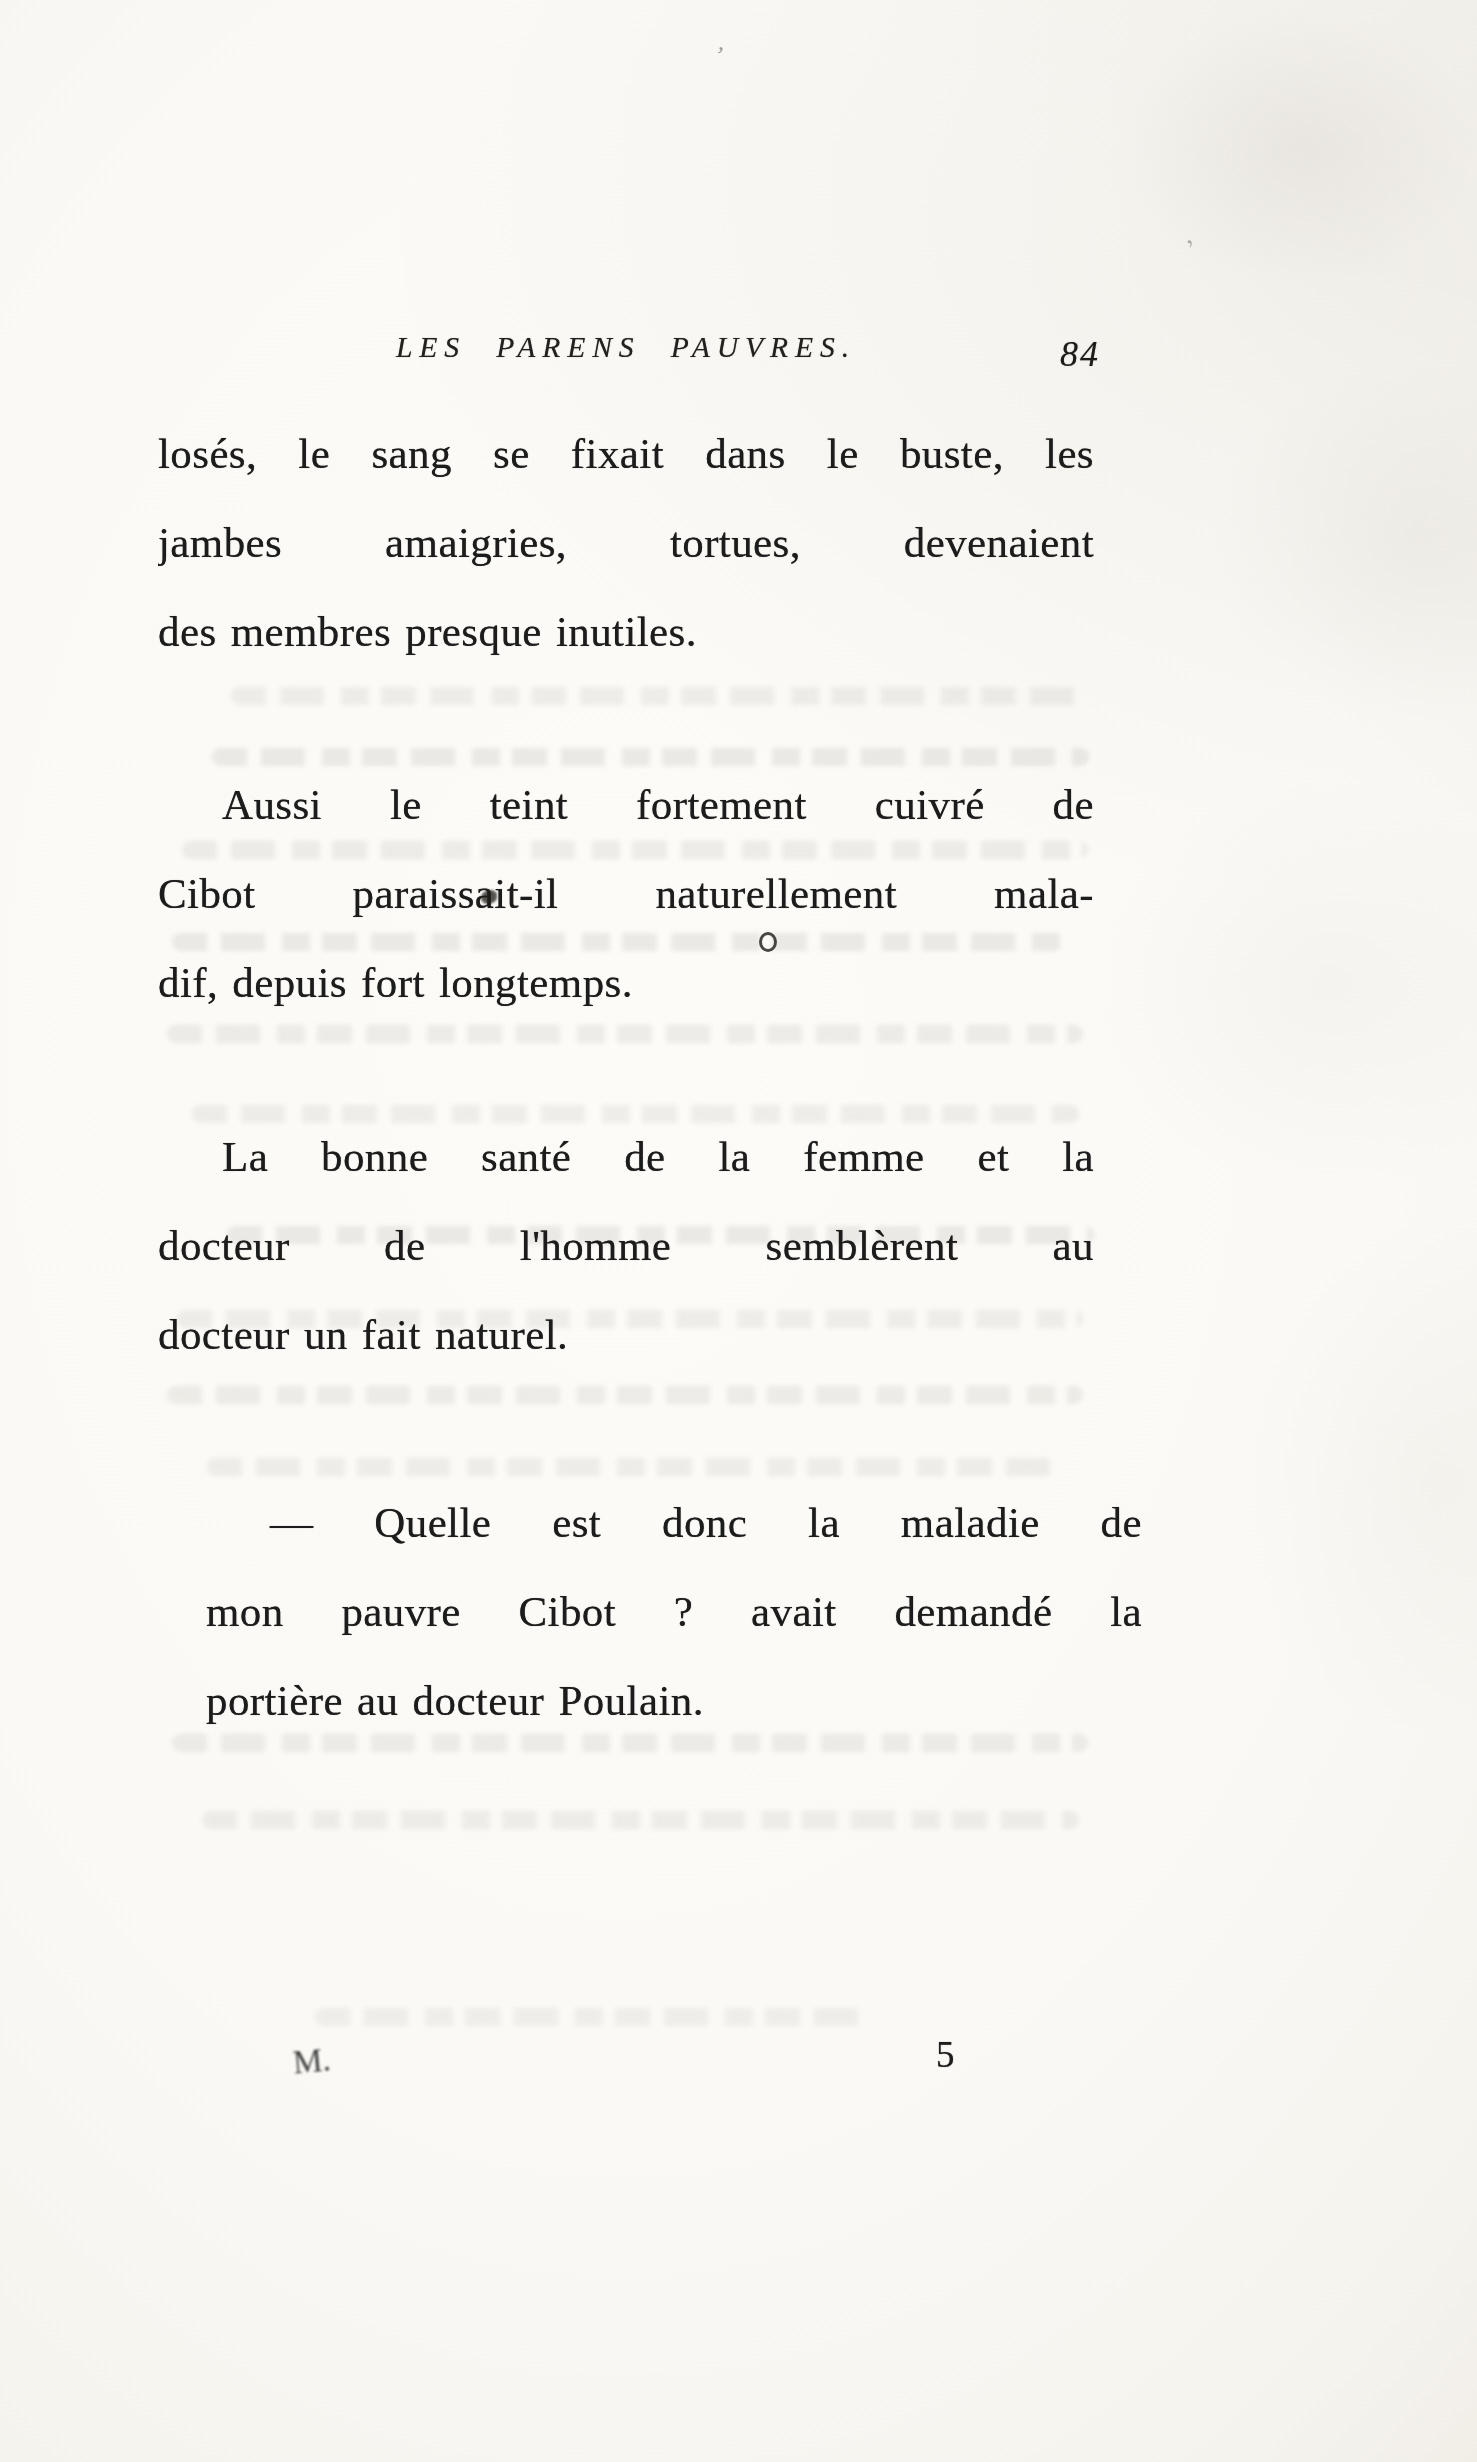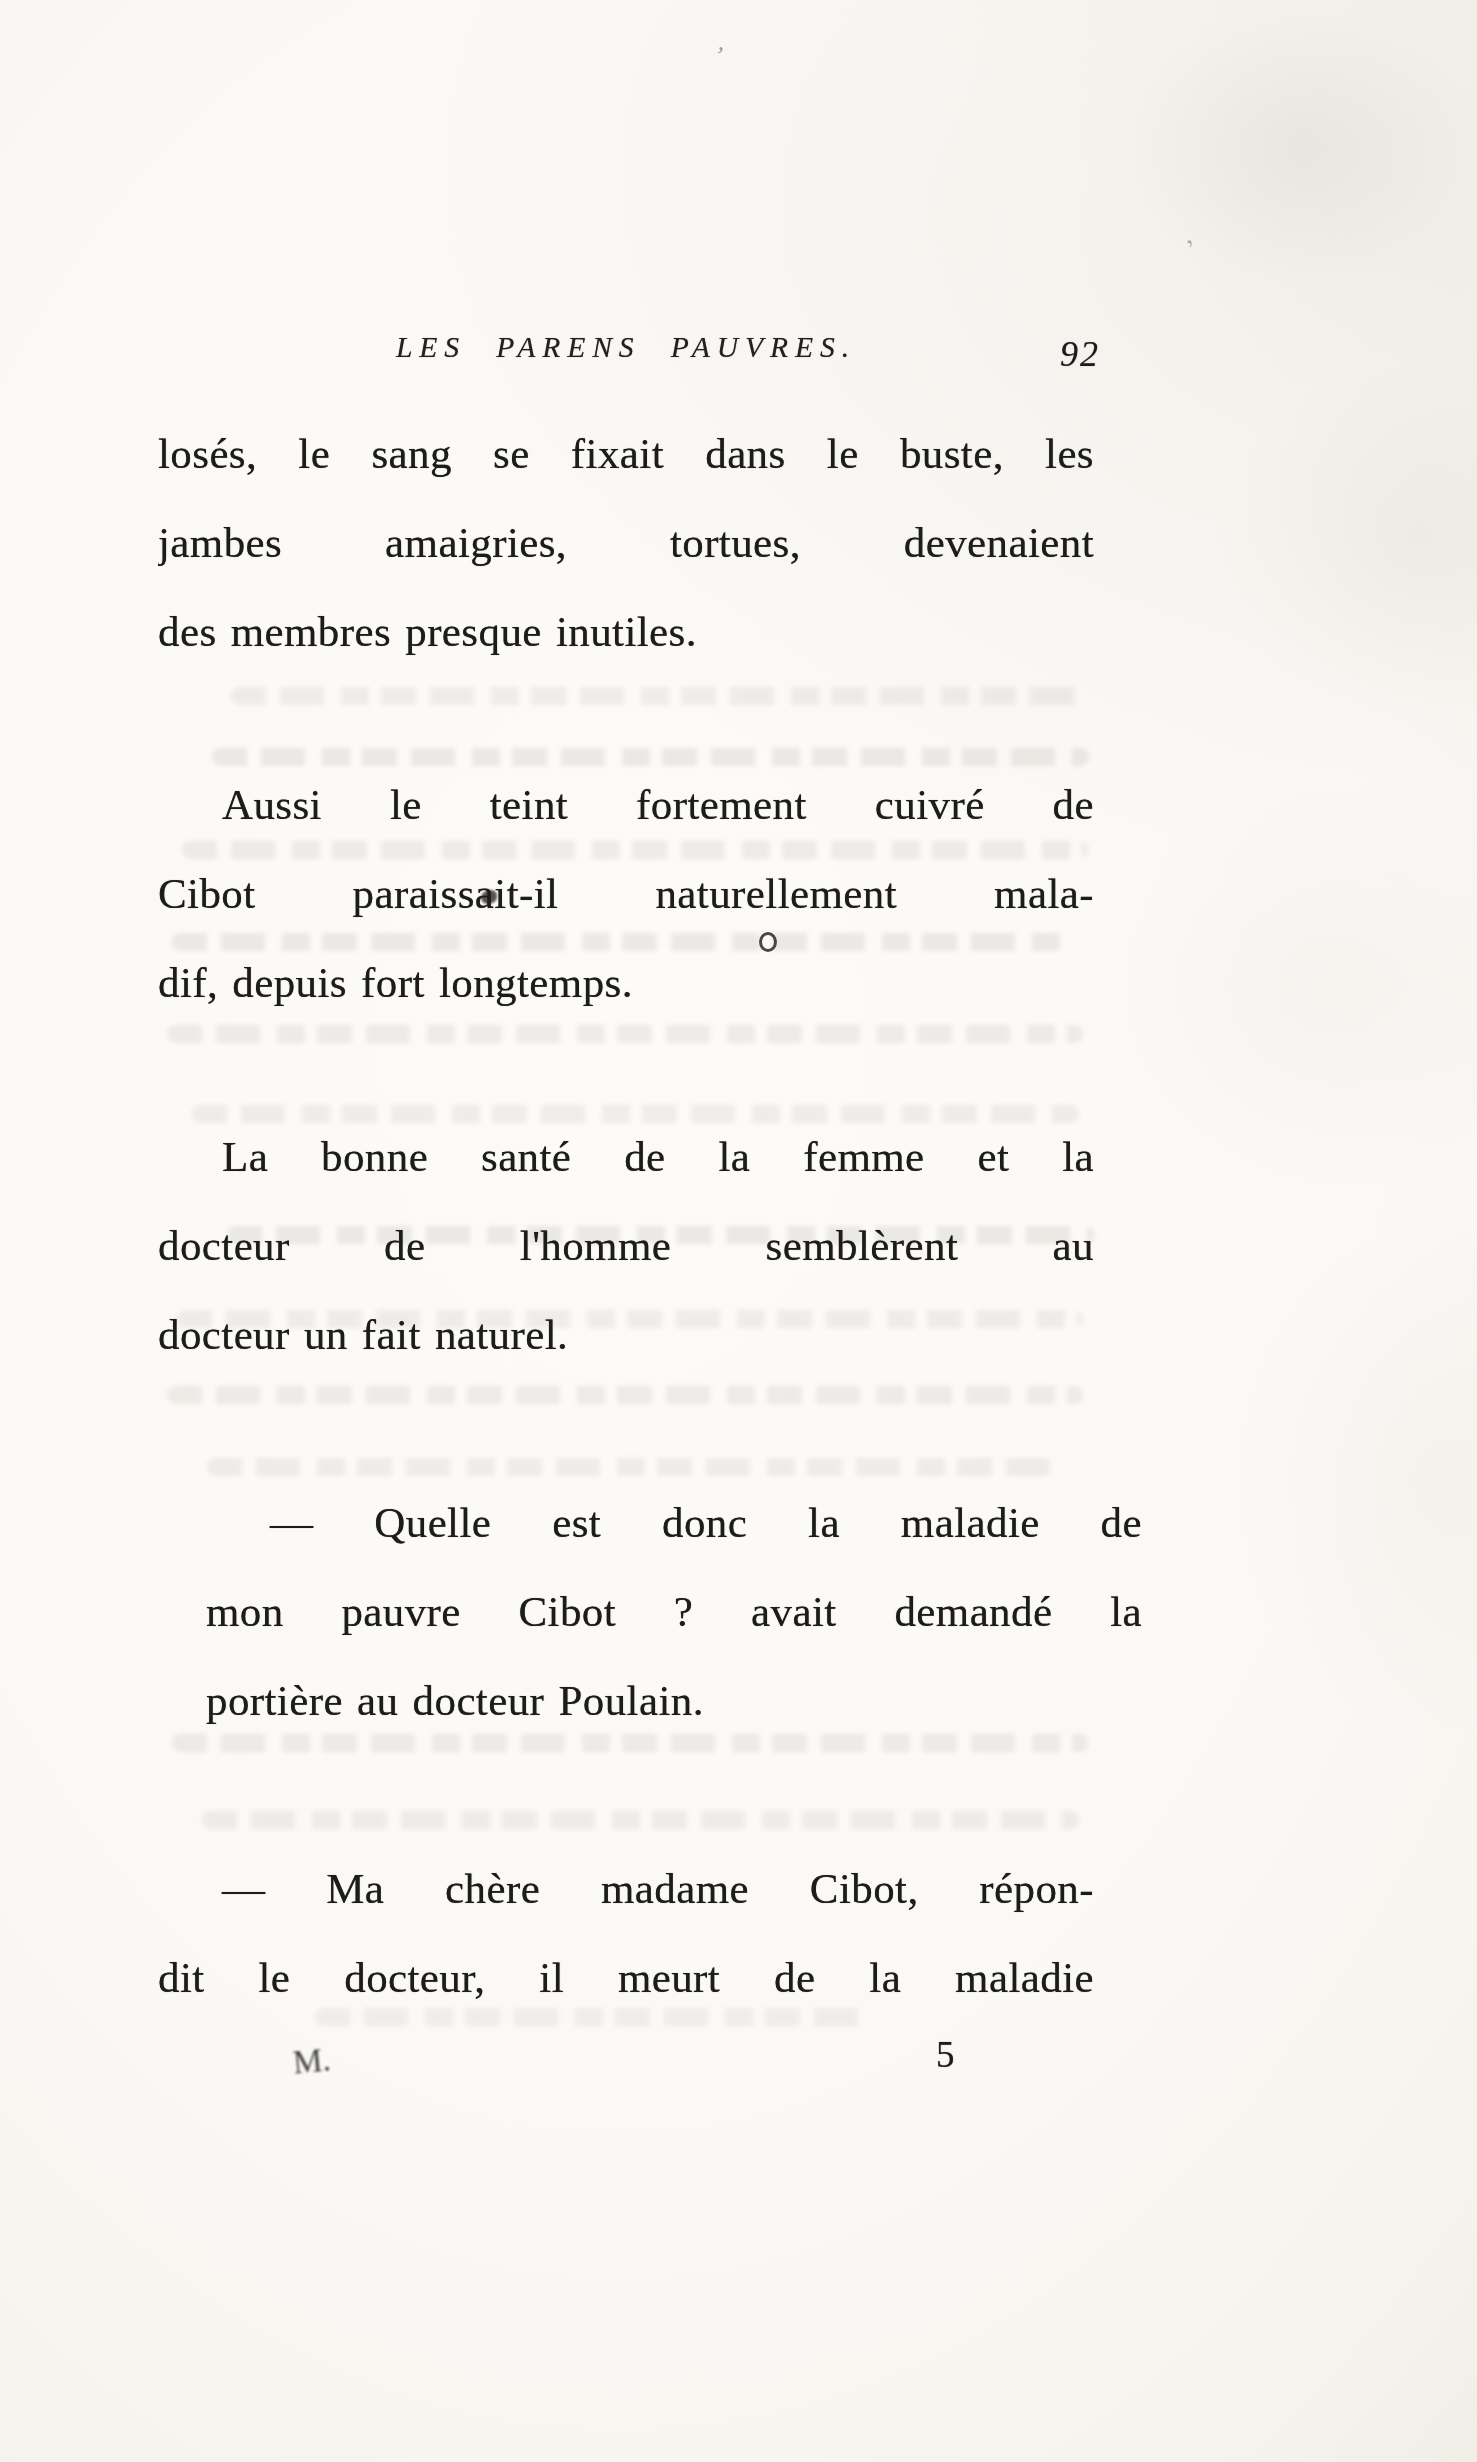--- a/index.html
+++ b/index.html
@@ -100,21 +100,21 @@
   <div class="ghost" style="left:227px;top:1224px;width:867px;opacity:.09;"></div>
   <div class="ghost" style="left:177px;top:1308px;width:906px;opacity:.07;"></div>
   <div class="ghost" style="left:167px;top:1384px;width:916px;opacity:.08;"></div>
   <div class="ghost" style="left:207px;top:1456px;width:847px;opacity:.07;"></div>
   <div class="ghost" style="left:172px;top:1732px;width:916px;opacity:.08;"></div>
   <div class="ghost" style="left:202px;top:1809px;width:877px;opacity:.07;"></div>
   <div class="ghost" style="left:315px;top:2006px;width:552px;opacity:.06;"></div>
 
   <div class="running-header">
     <span class="header-title">LES PARENS PAUVRES.</span>
-    <span class="page-number">92</span>
+    <span class="page-number">84</span>
   </div>
 
   <div class="para" style="top:760px;">
     <div class="line just first-indent">Aussi le teint fortement cuivré de</div>
     <div class="line just">Cibot paraissait-il naturellement mala-</div>
     <div class="line left">dif, depuis fort longtemps.</div>
   </div>
 
   <div class="para" style="top:409px;">
     <div class="line just">losés, le sang se fixait dans le buste, les</div>
@@ -127,24 +127,20 @@
     <div class="line just">docteur de l'homme semblèrent au</div>
     <div class="line left">docteur un fait naturel.</div>
   </div>
 
   <div class="para" style="top:1478px;margin-left:48px;">
     <div class="line just first-indent">— Quelle est donc la maladie de</div>
     <div class="line just">mon pauvre Cibot ? avait demandé la</div>
     <div class="line left">portière au docteur Poulain.</div>
   </div>
 
-  <div class="para" style="top:1844px;">
-    <div class="line just first-indent">— Ma chère madame Cibot, répon-</div>
-    <div class="line just">dit le docteur, il meurt de la maladie</div>
-  </div>
 
   <div class="footer-sig">M.</div>
   <div class="footer-catch">5</div>
 
   <div class="speck-ring"></div>
   <div class="blot"></div>
   <span class="speck-apostrophe">’</span>
   <span class="speck-edge">,</span>
 </div>
 

